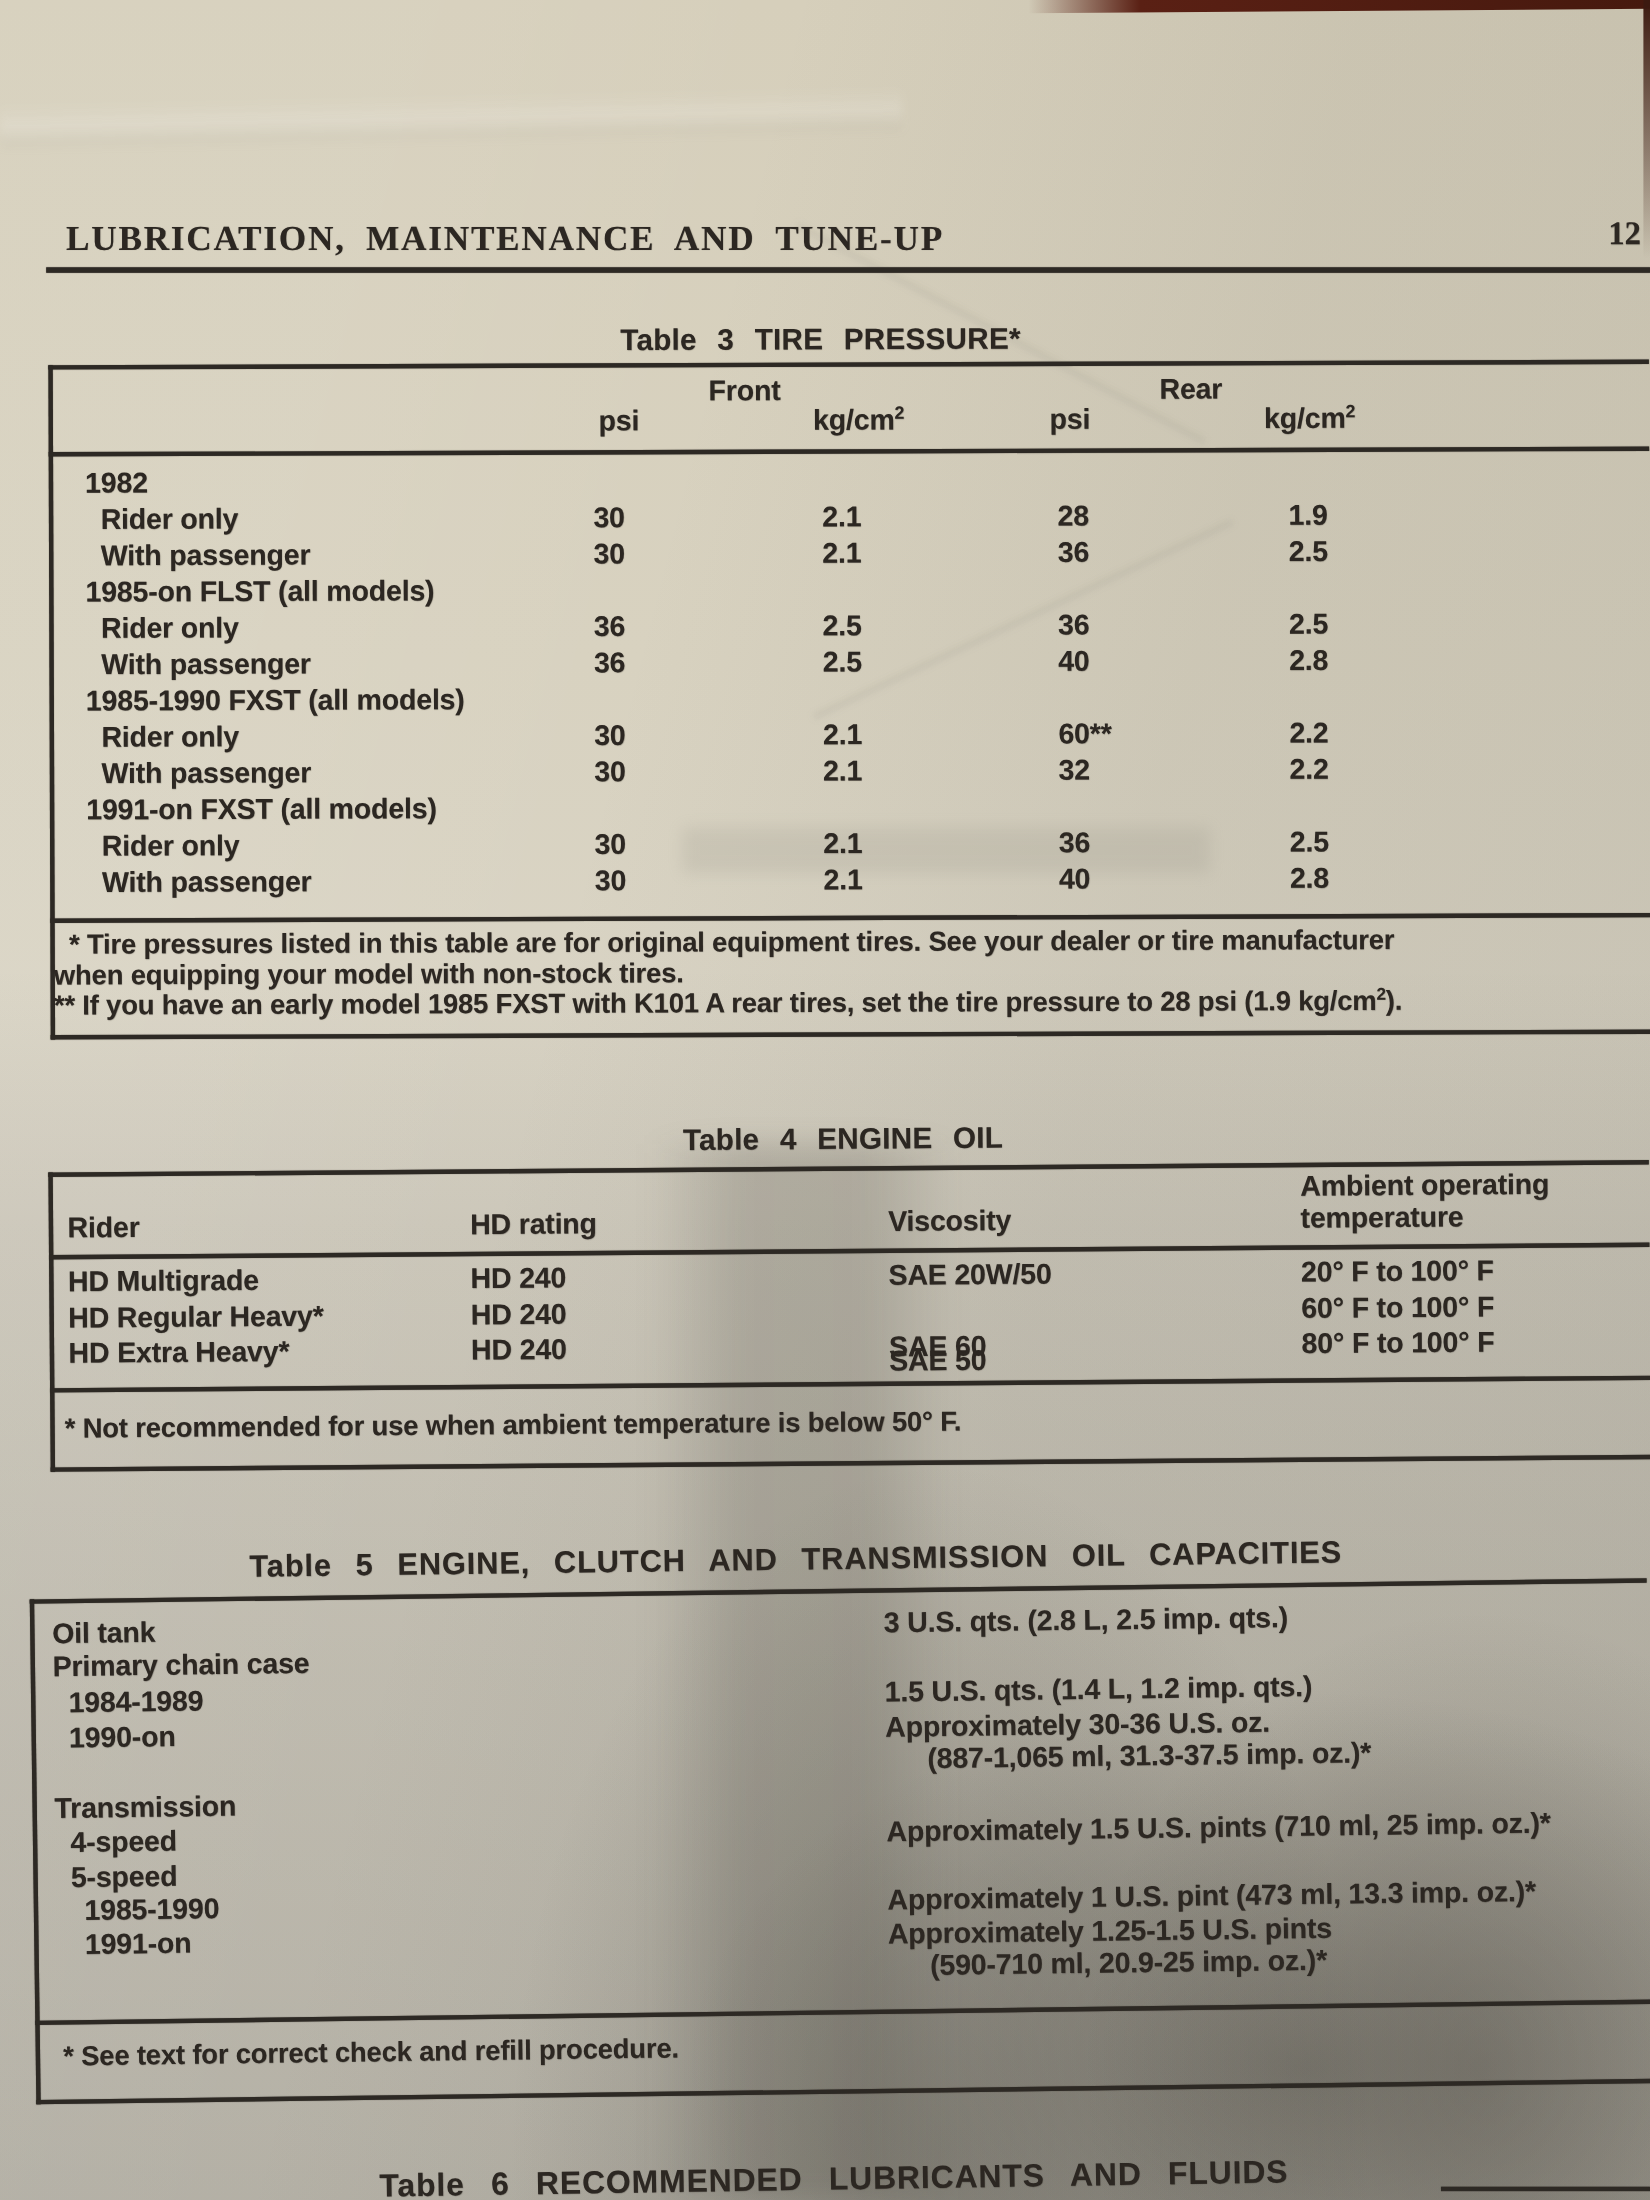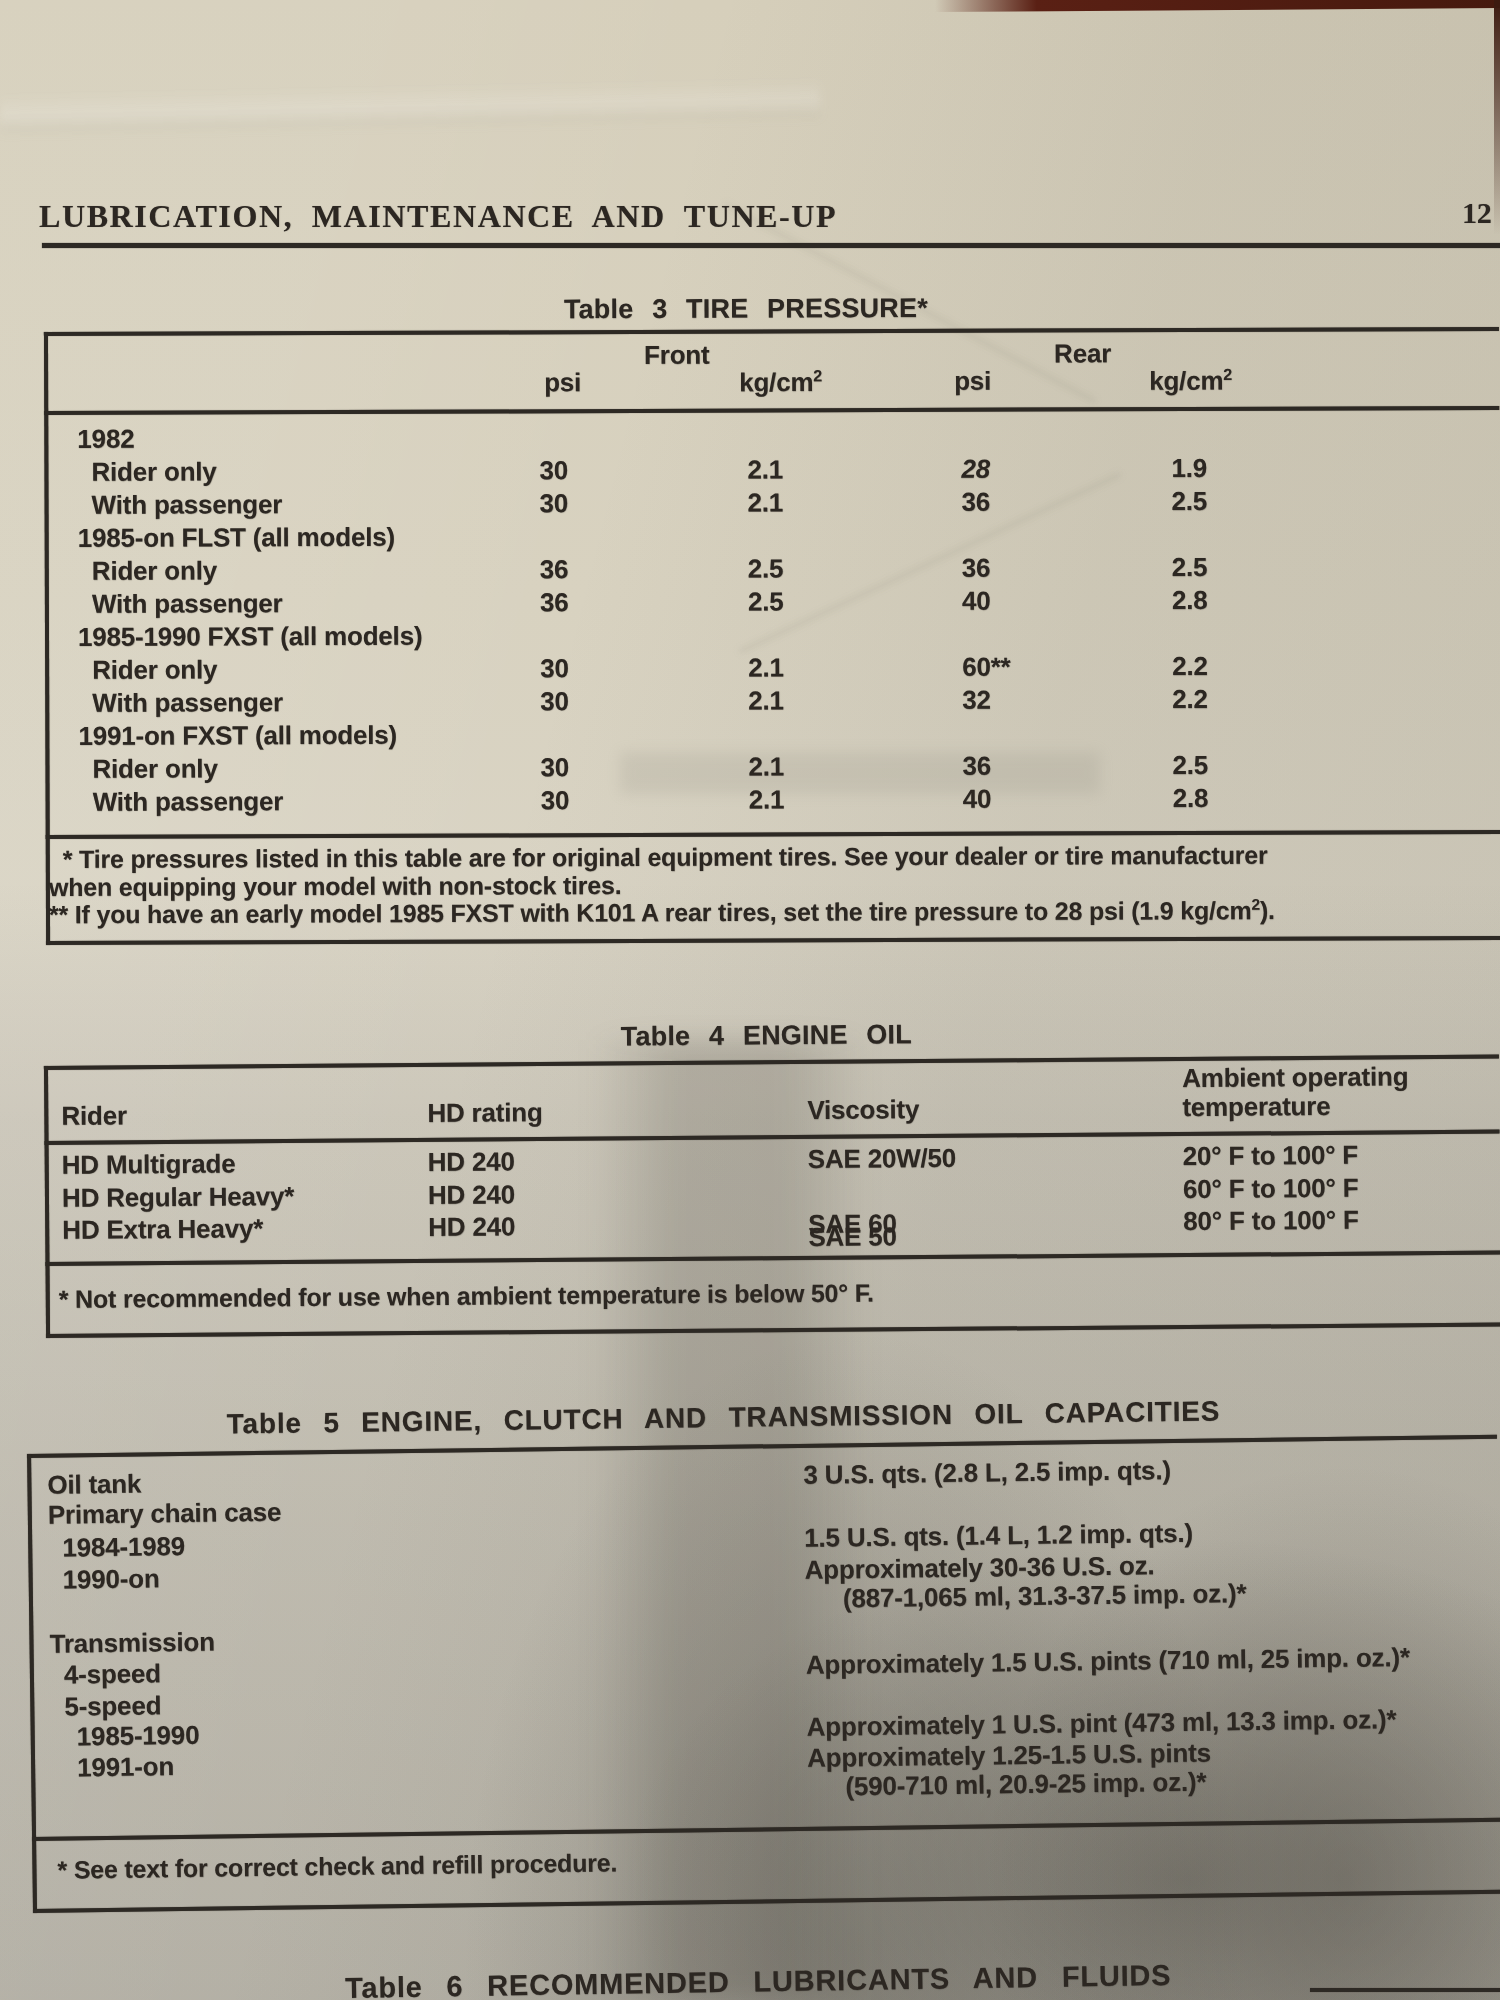--- a/index.html
+++ b/index.html
@@ -49,41 +49,41 @@
 
 <div class="strip-top"></div>
 <div class="strip-right"></div>
 <div class="crease"></div>
 <div class="ghost-bar"></div>
 <div class="ghost-x1"></div>
 <div class="ghost-x2"></div>
 <div class="sh-band"></div>
 <div class="sh-blob"></div>
 
-<div class="t serif page-title" style="left:39px;top:198px;">LUBRICATION, MAINTENANCE AND TUNE-UP</div>
+<div class="t serif page-title" style="left:60px;top:198px;">LUBRICATION, MAINTENANCE AND TUNE-UP</div>
 <div class="t serif" style="left:1462px;top:196px;font-size:30px;">12</div>
 <div class="rule" style="left:42px;top:243px;width:1458px;height:5px;"></div>
 
 <div class="layer" id="t3" style="transform:rotate(-0.2deg);transform-origin:45px 630px;">
   <div class="t tbl-title" style="left:565px;top:296px;">Table 3 TIRE PRESSURE*</div>
   <div class="rule" style="left:45px;top:332px;width:1455px;"></div>
   <div class="vrule" style="left:45px;top:332px;height:613px;"></div>
   <div class="t" style="left:645px;top:342px;">Front</div>
   <div class="t" style="left:1055px;top:342px;">Rear</div>
   <div class="t" style="left:545px;top:369px;"><span>psi</span></div>
   <div class="t" style="left:740px;top:369px;"><span>kg/cm</span><sup>2</sup></div>
   <div class="t" style="left:955px;top:369px;"><span>psi</span></div>
   <div class="t" style="left:1150px;top:369px;"><span>kg/cm</span><sup>2</sup></div>
   <div class="rule" style="left:45px;top:411px;width:1455px;"></div>
   <div id="t3-rows">
       <div class="t" style="left: 78px; top: 424px;">1982</div>
       <div class="t" style="left: 92px; top: 457px;">Rider only</div>
       <div class="t" style="left: 540px; top: 457px;">30</div>
       <div class="t" style="left: 748px; top: 457px;">2.1</div>
-      <div class="t" style="left: 962px; top: 457px; font-style: italic;">28</div>
+      <div class="t" style="left: 962px; top: 457px;">28</div>
       <div class="t" style="left: 1172px; top: 457px;">1.9</div>
       <div class="t" style="left: 92px; top: 490px;">With passenger</div>
       <div class="t" style="left: 540px; top: 490px;">30</div>
       <div class="t" style="left: 748px; top: 490px;">2.1</div>
       <div class="t" style="left: 962px; top: 490px;">36</div>
       <div class="t" style="left: 1172px; top: 490px;">2.5</div>
       <div class="t" style="left: 78px; top: 523px;">1985-on FLST (all models)</div>
       <div class="t" style="left: 92px; top: 556px;">Rider only</div>
       <div class="t" style="left: 540px; top: 556px;">36</div>
       <div class="t" style="left: 748px; top: 556px;">2.5</div>

